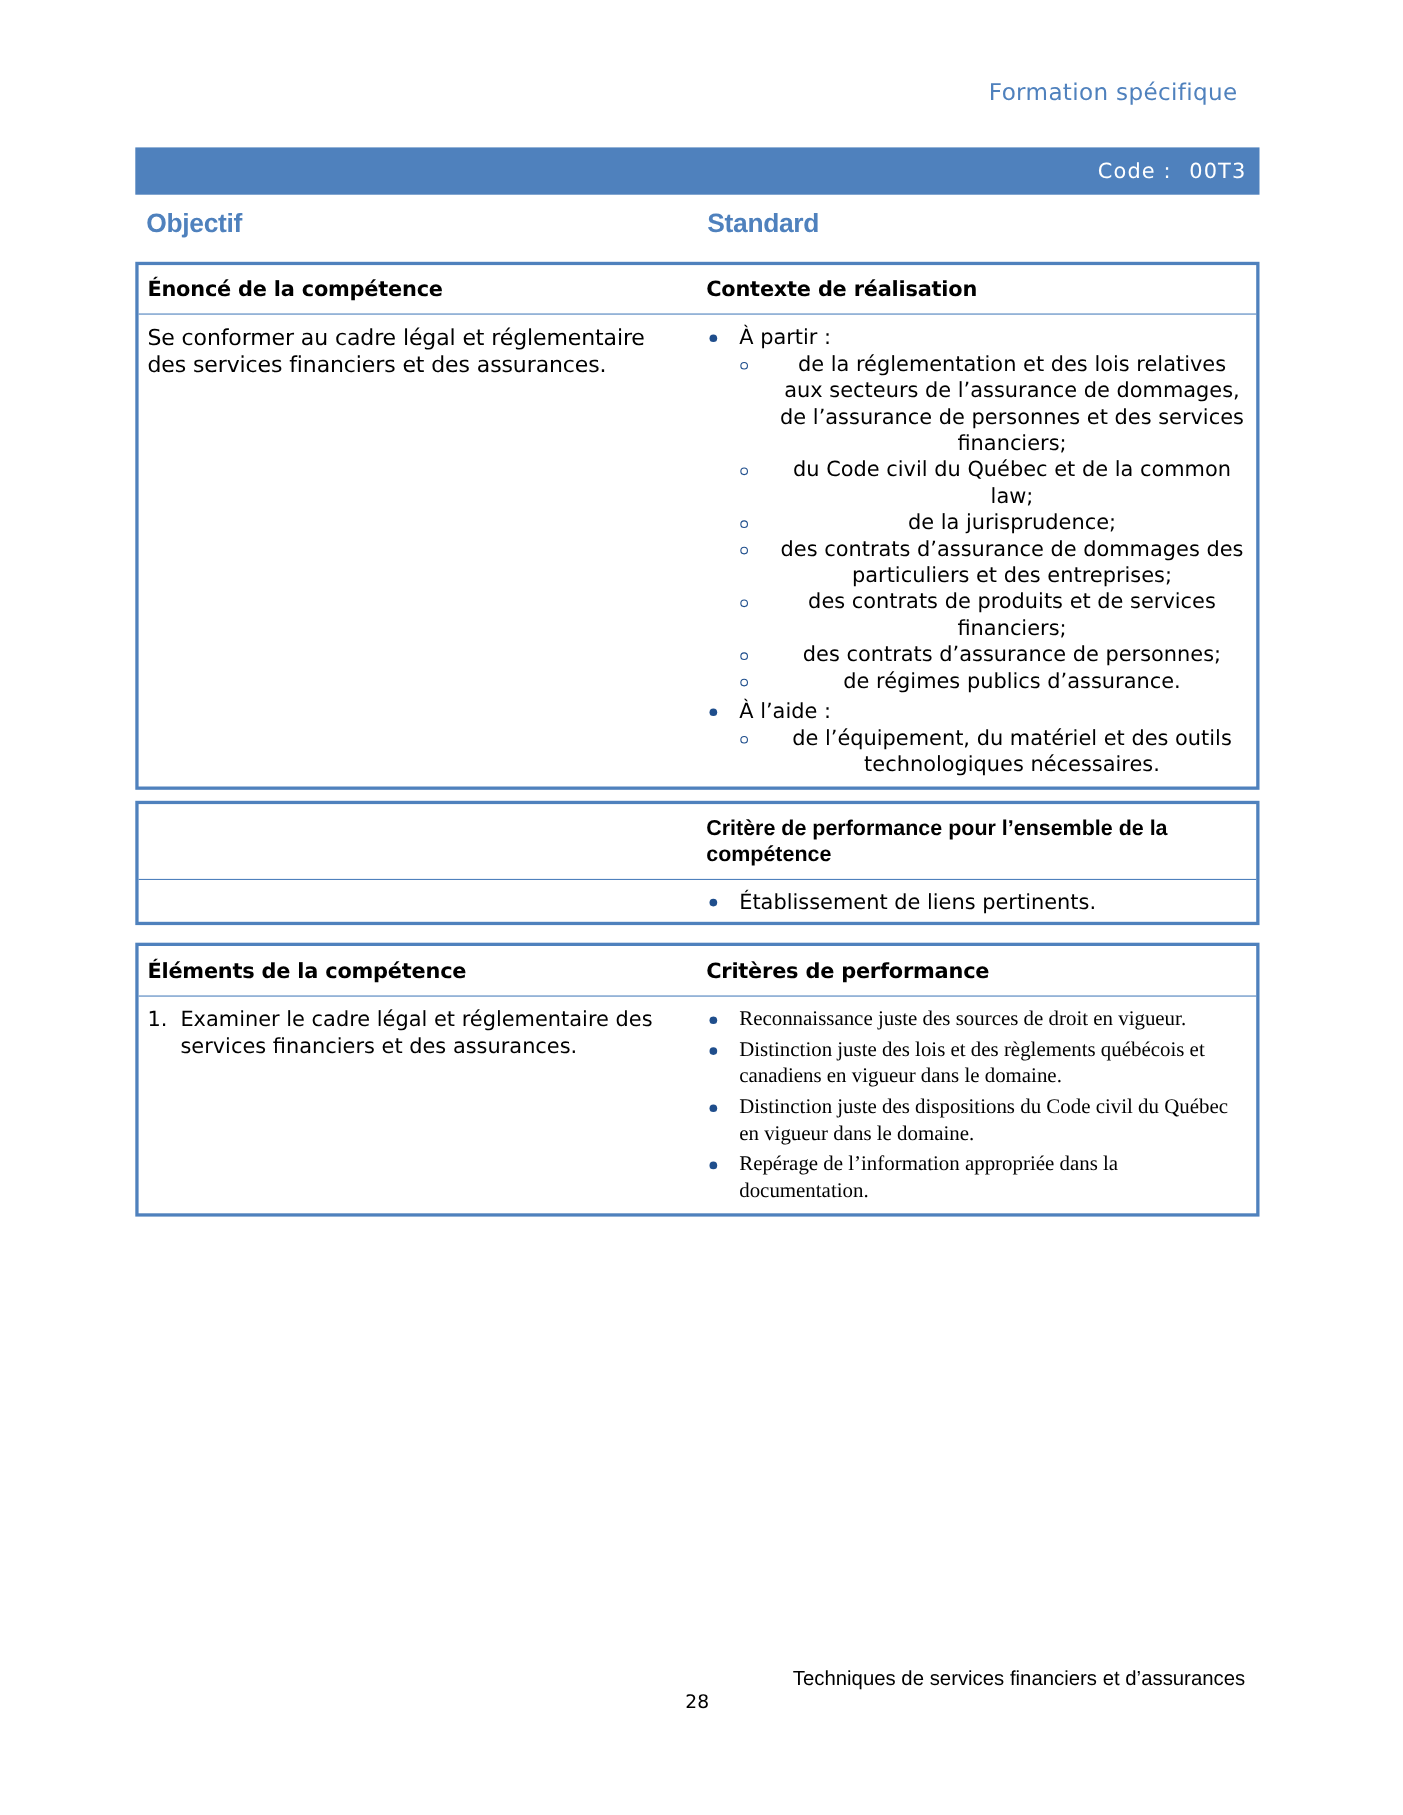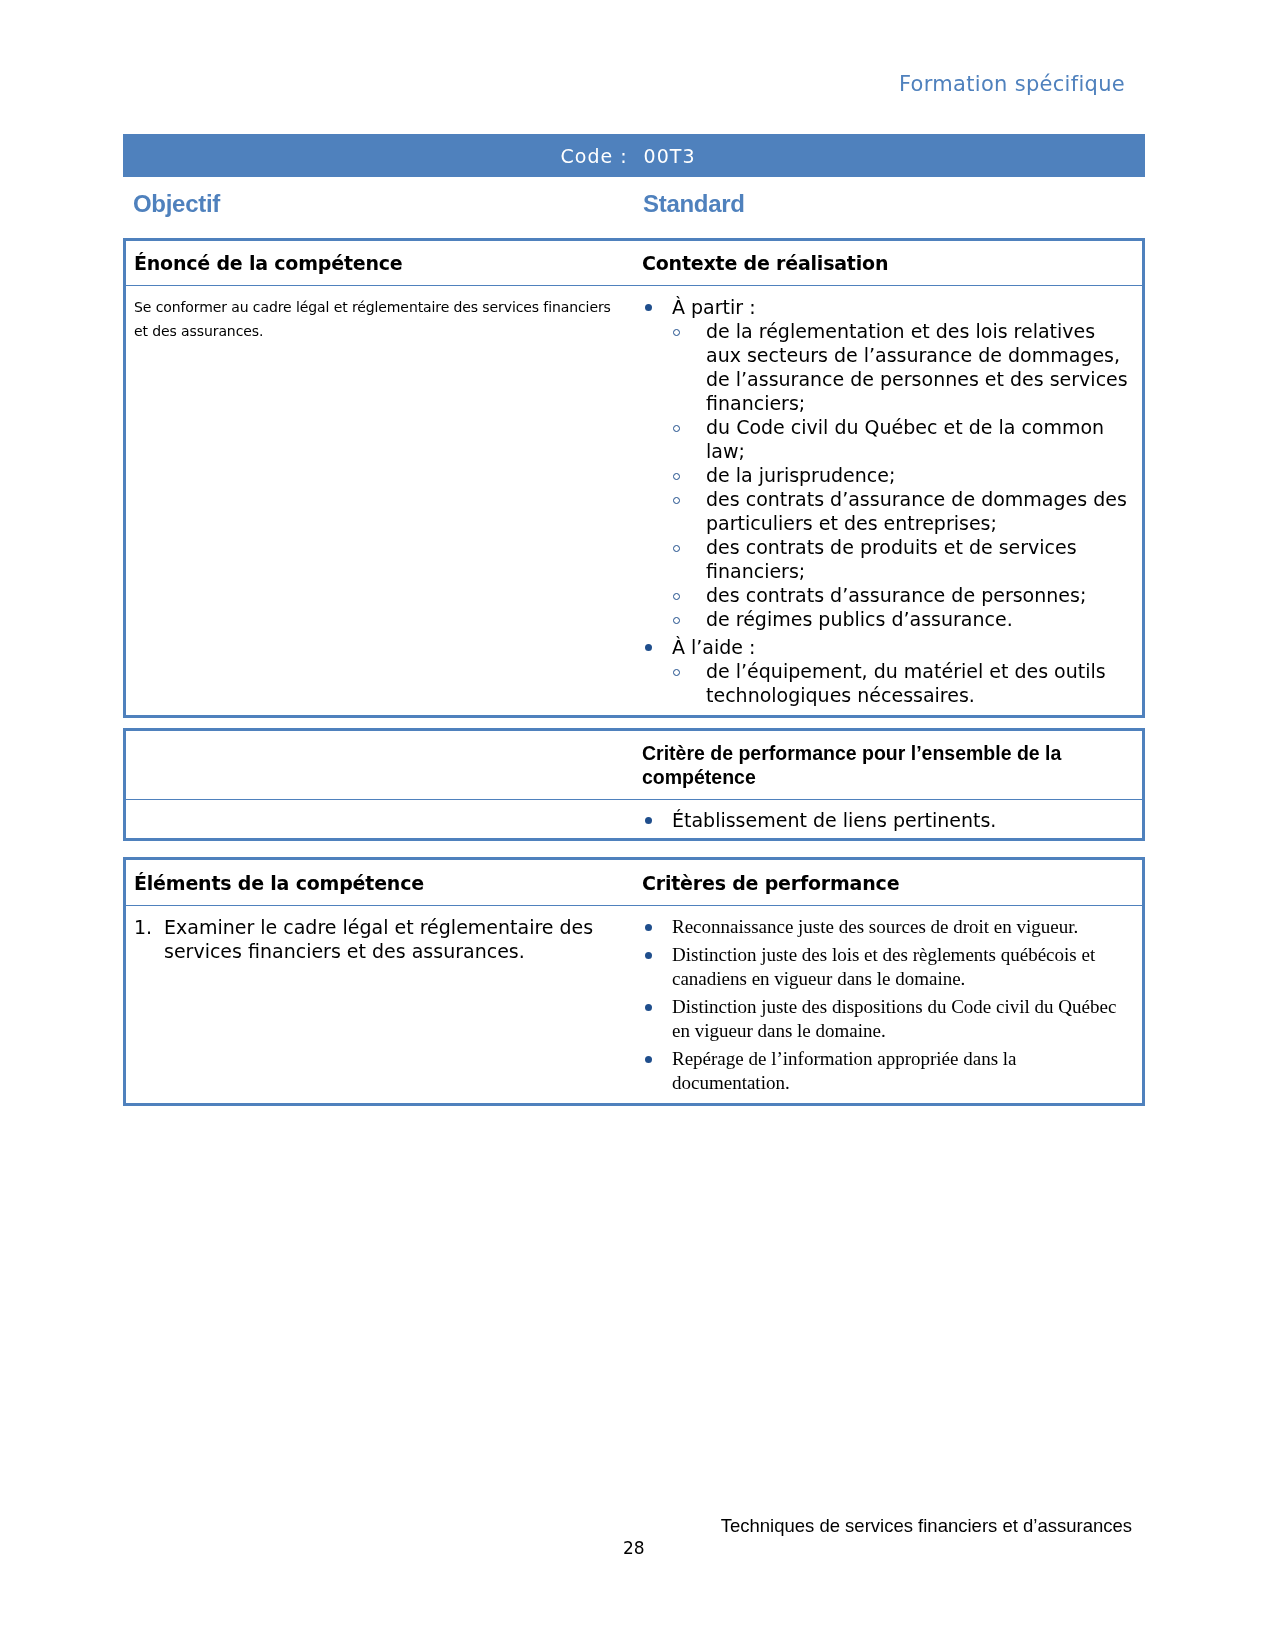--- a/index.html
+++ b/index.html
@@ -8,21 +8,21 @@
       font-family: "DejaVu Sans", sans-serif; color: #000;
     }
     .page-header {
       position: absolute; right: 150px; top: 72px;
       font-size: 21px; color: #4f81bd; letter-spacing: 0.3px;
       font-family: "DejaVu Sans", sans-serif;
     }
     .code-bar {
       position: absolute; left: 123px; top: 134px; width: 1022px; height: 43px;
       background: #4f81bd; color: #ffffff;
-      display: flex; align-items: center; justify-content: center;
+      display: flex; align-items: center; justify-content: flex-end;
       box-sizing: border-box; padding-right: 12px;
       font-size: 19px; letter-spacing: 1px;
     }
     .code-bar .code-label { margin-right: 16px; }
     .section-titles {
       position: absolute; left: 123px; top: 190px; width: 1022px; height: 36px;
     }
     .section-title {
       position: absolute; top: 0; font-size: 24px; font-weight: bold;
       color: #4f81bd; font-family: "Liberation Sans", sans-serif;
@@ -38,29 +38,29 @@
     .box .row { display: flex; }
     .box .row.head { border-bottom: 1px solid #4f81bd; }
     .box .cell { box-sizing: border-box; padding: 8px 8px 6px 8px; }
     .box .cell.left { width: 508px; }
     .box .cell.right { width: 508px; }
     .hdr {
       font-weight: bold; font-size: 19px; line-height: 24px;
       font-family: "DejaVu Sans", sans-serif; letter-spacing: -0.2px;
     }
     .hdr.arial { font-family: "Liberation Sans", sans-serif; letter-spacing: 0; font-size: 19.5px; }
-    .txt { font-size: 14px; line-height: 24px; letter-spacing: -0.1px; }
+    .txt { font-size: 20px; line-height: 24px; letter-spacing: -0.1px; }
 
     ul.bul { list-style: none; margin: 0; padding: 0; }
     ul.bul > li { position: relative; padding-left: 30px; font-size: 19px; line-height: 24px; }
     ul.bul > li .dot {
       position: absolute; left: 3px; top: 9px; width: 7px; height: 7px;
       border-radius: 50%; background: #1f4e8c;
     }
-    ul.sub { list-style: none; margin: 0; padding: 0; }
+    ul.sub { list-style: none; margin: 0; padding: 0; text-align: center; }
     ul.sub > li { position: relative; padding-left: 34px; font-size: 19px; line-height: 24px; }
     ul.sub > li .circ {
       position: absolute; left: 1px; top: 10px; width: 7px; height: 7px;
       border-radius: 50%; border: 1.3px solid #1f4e8c; box-sizing: border-box;
     }
     .spaced > li { margin-bottom: 4px; }
     ol.num { list-style: none; margin: 0; padding: 0; }
     ol.num > li { position: relative; padding-left: 30px; font-size: 19px; line-height: 24px; }
     ol.num > li .n { position: absolute; left: 0; top: 0; }
 

